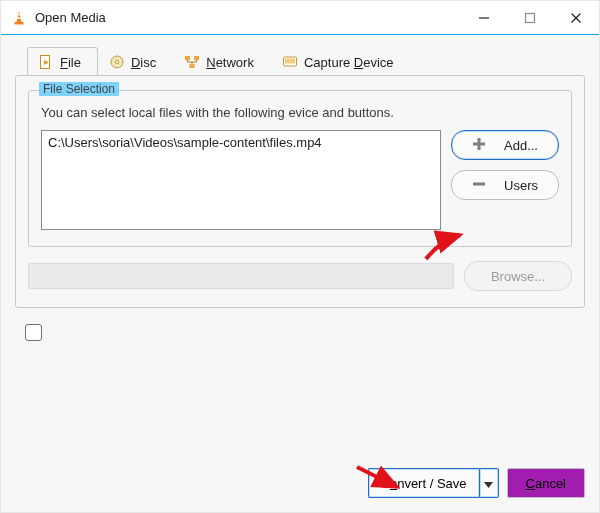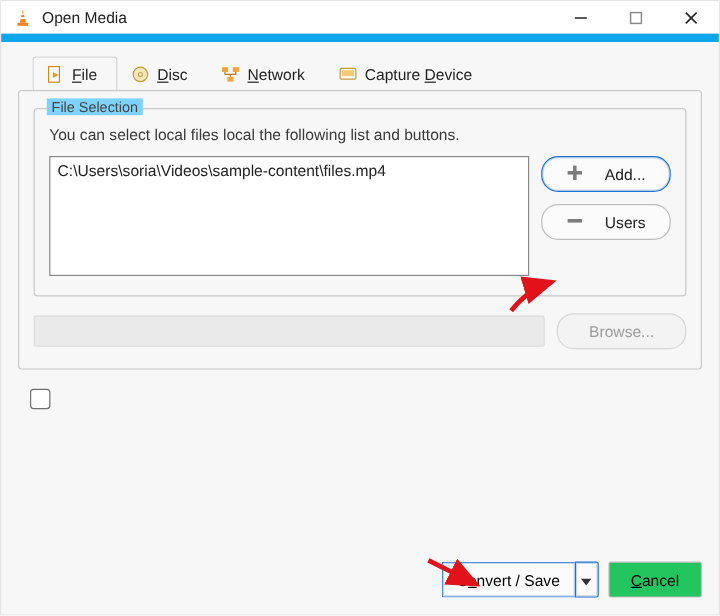--- a/index.html
+++ b/index.html
@@ -1,18 +1,18 @@
 <!DOCTYPE html>
 <html><head>
 <meta charset="utf-8">
 <style>
   * { box-sizing: border-box; font-family: "Segoe UI", Tahoma, sans-serif; font-size: 13px; }
   body { margin: 0; background: #fff; }
   .window { width: 600px; height: 513px; background: #f7f7f7; border: 1px solid #e5e5e5; display: flex; flex-direction: column; }
-  .titlebar { height: 34px; display: flex; align-items: center; background: #fff; border-bottom: 7px solid #0ea5e9; }
+  .titlebar { height: 34px; display: flex; align-items: center; background: #fff; border-bottom: 1px solid #0ea5e9; }
   .app-icon { width: 16px; height: 16px; margin: 0 8px 0 10px; }
   .title-text { flex: 0 0 auto; color: #222; font-size: 13px; }
   .titlebar-spacer { flex: 1; }
   .win-btn { width: 46px; height: 34px; display: flex; align-items: center; justify-content: center; color: #333; }
   .win-btn svg { width: 12px; height: 12px; }
   .content { padding: 12px 14px 8px 14px; flex: 1; display: flex; flex-direction: column; }
   .tabs { display: flex; gap: 0; margin-bottom: -1px; padding-left: 12px; }
   .tab { padding: 6px 16px 6px 10px; display: flex; align-items: center; gap: 6px; color: #222; border: 1px solid transparent; border-bottom: none; }
   .tab.active { background: #f7f7f7; border-color: #c9c9c9; border-top-left-radius: 3px; border-top-right-radius: 3px; }
   .tab-icon { width: 16px; height: 16px; display: flex; align-items: center; justify-content: center; }
@@ -31,21 +31,21 @@
   .sub-row { display: flex; align-items: center; gap: 8px; margin: 4px 0 10px 2px; }
   .checkbox { width: 17px; height: 17px; border: 1.5px solid #6f6f6f; border-radius: 3px; background: #fff; }
   .sub-row-label { color: #333; }
   .sub-browse-row { display: flex; gap: 10px; align-items: center; }
   .sub-path { flex: 1; height: 26px; background: #eaeaea; border: 1px solid #dcdcdc; border-radius: 2px; }
   .more-row { display: flex; align-items: center; gap: 8px; margin: 16px 0 4px 10px; }
   .bottom-bar { display: flex; justify-content: flex-end; gap: 8px; padding: 0 14px 14px 0; align-items: center; position: relative; }
   .split-btn { display: flex; }
   .split-btn .main { border: 1px solid #1f6fd0; border-right: none; background: #fbfbfb; height: 30px; padding: 0 12px; display: flex; align-items: center; border-radius: 2px 0 0 2px; box-shadow: inset 0 0 0 1px rgba(31,111,208,.25); }
   .split-btn .drop { border: 1px solid #1f6fd0; background: #fbfbfb; width: 20px; height: 30px; display: flex; align-items: center; justify-content: center; border-radius: 0 2px 2px 0; box-shadow: inset 0 0 0 1px rgba(31,111,208,.25); }
-  .cancel-btn { height: 30px; padding: 0 18px; border: 1px solid #bdbdbd; background: #22c55e; border-radius: 2px; display: flex; align-items: center; }
+  .cancel-btn { height: 30px; padding: 0 18px; border: 1px solid #bdbdbd; background: #a21caf; border-radius: 2px; display: flex; align-items: center; }
   .arrow { position: absolute; pointer-events: none; }
   .arrow.a1 { left: 419px; top: 192px; }
   .arrow.a2 { left: 350px; bottom: 14px; }
   .ul { text-decoration: underline; }
   .nolabel { white-space: pre; text-align: center; }
 </style>
 </head>
 <body>
 
 <div class="window">
@@ -119,21 +119,21 @@
             </svg>
         </span>
         <span class="nolabel">Capture <span class="ul">D</span>evice</span>
       </div>
     </div>
 
     <div class="tab-panel">
 
       <div class="fieldset">
         <span class="legend">File Selection</span>
-        <div class="hint">You can select local files local the following list and buttons.</div>
+        <div class="hint">You can select local files with the following evice and buttons.</div>
         <div class="file-row">
           <div class="file-list">
             <div>C:\Users\soria\Videos\sample-content\files.mp4</div>
           </div>
           <div class="side-buttons">
             <div class="btn primary-outline">
               <span>
                 <svg class="plus-ic" viewBox="0 0 14 14">
                     <rect x="5.5" y="1" width="3" height="12" fill="#7d7d7d"></rect>
                     <rect x="1" y="5.5" width="12" height="3" fill="#7d7d7d"></rect>

